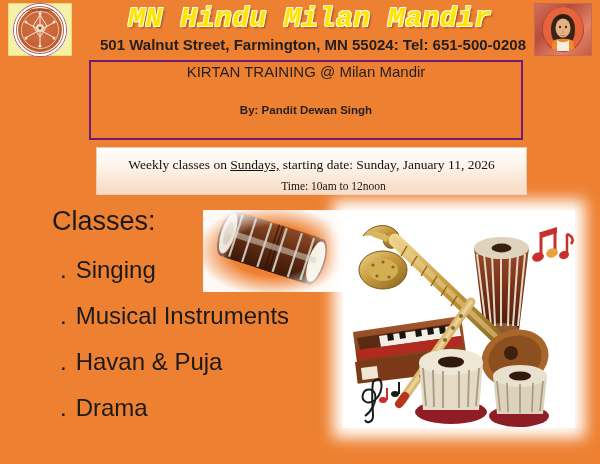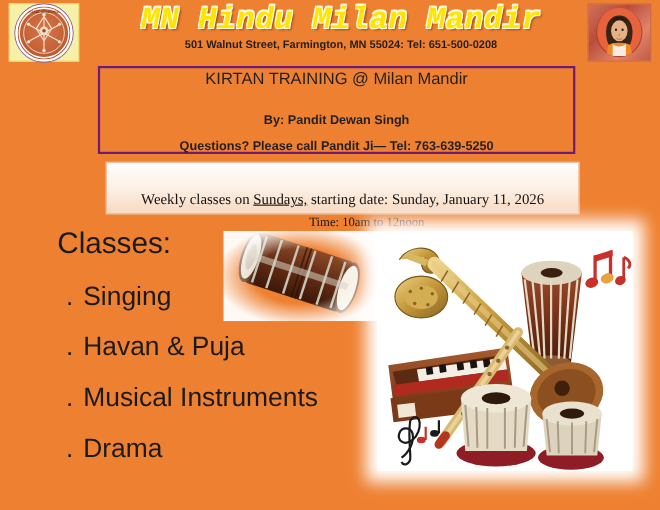--- a/index.html
+++ b/index.html
@@ -60,21 +60,21 @@
       -1px 1px 0 #fffbe0, 1px 1px 0 #fffbe0,
       2px 2px 2px rgba(90,35,5,0.55);
     white-space: nowrap;
     font-family: Liberation Mono, monospace;
   }
   .header-address {
     position: absolute;
     left: 100px; top: 36px;
     width: 420px;
     text-align: center;
-    font-size: 10px;
+    font-size: 15px;
     font-weight: bold;
     color: #231f20;
     white-space: nowrap;
   }
 
   .portrait {
     position: absolute;
     left: 534px; top: 3px;
     width: 58px; height: 53px;
     background: linear-gradient(135deg,#d2705a 0%, #b84d3a 35%, #e2836a 70%, #c15a40 100%);
@@ -128,21 +128,21 @@
   }
 
   
   .schedule-box {
     position: absolute;
     left: 96px; top: 147px;
     width: 431px; height: 48px;
     box-sizing: border-box;
     background: linear-gradient(to bottom, #fffdfb 0%, #fdf2e8 45%, #f7d9c0 100%);
     border: 1px solid #e8cdb4;
-    padding-top: 24px;
+    padding-top: 8px;
     font-family: "Liberation Serif", serif;
   }
   .schedule-line1 {
     text-align: center;
     font-size: 13.5px;
     color: #111111;
     line-height: 18px;
     white-space: nowrap;
   }
   .schedule-line1 .ul { text-decoration: underline; }
@@ -246,39 +246,38 @@
           <path d="M11 34 C14 31 28 31 31 34 L33 44 L9 44 Z" fill="#f08a28"></path>
           <path d="M15 33 C18 36 24 36 27 33 L27 44 L15 44 Z" fill="#f7ede2"></path>
         </svg>
       </div>
     </div>
   </div>
 
   <div class="kirtan-box">
     <div class="kirtan-line1">KIRTAN TRAINING @ Milan Mandir</div>
     <div class="kirtan-line2">By: Pandit Dewan Singh</div>
-    <div class="kirtan-line3">Questions? Please call Pandit Ji— Tel: 763-639-5250</div>
   </div>
 
   <div class="schedule-box">
     <div class="schedule-line1"><span>Weekly classes on </span><span class="ul">Sundays,</span><span> starting date: Sunday, January 11, 2026</span></div>
     <div class="schedule-line2">Time: 10am to 12noon</div>
   </div>
 
   <div class="classes-wrap">
     <div class="classes-heading">Classes:</div>
 
     <div class="class-item">
       <span class="dot">.</span><span>Singing</span>
     </div>
     <div class="class-item">
+      <span class="dot">.</span><span>Musical Instruments</span>
+    </div>
+    <div class="class-item">
       <span class="dot">.</span><span>Havan &amp; Puja</span>
-    </div>
-    <div class="class-item">
-      <span class="dot">.</span><span>Musical Instruments</span>
     </div>
     <div class="class-item">
       <span class="dot">.</span><span>Drama</span>
     </div>
   </div>
 
   <div class="dholak">
     <svg width="140" height="82" viewBox="0 0 140 82" aria-hidden="true">
       <defs>
         <linearGradient id="woodg" x1="0" y1="0" x2="0" y2="1">

